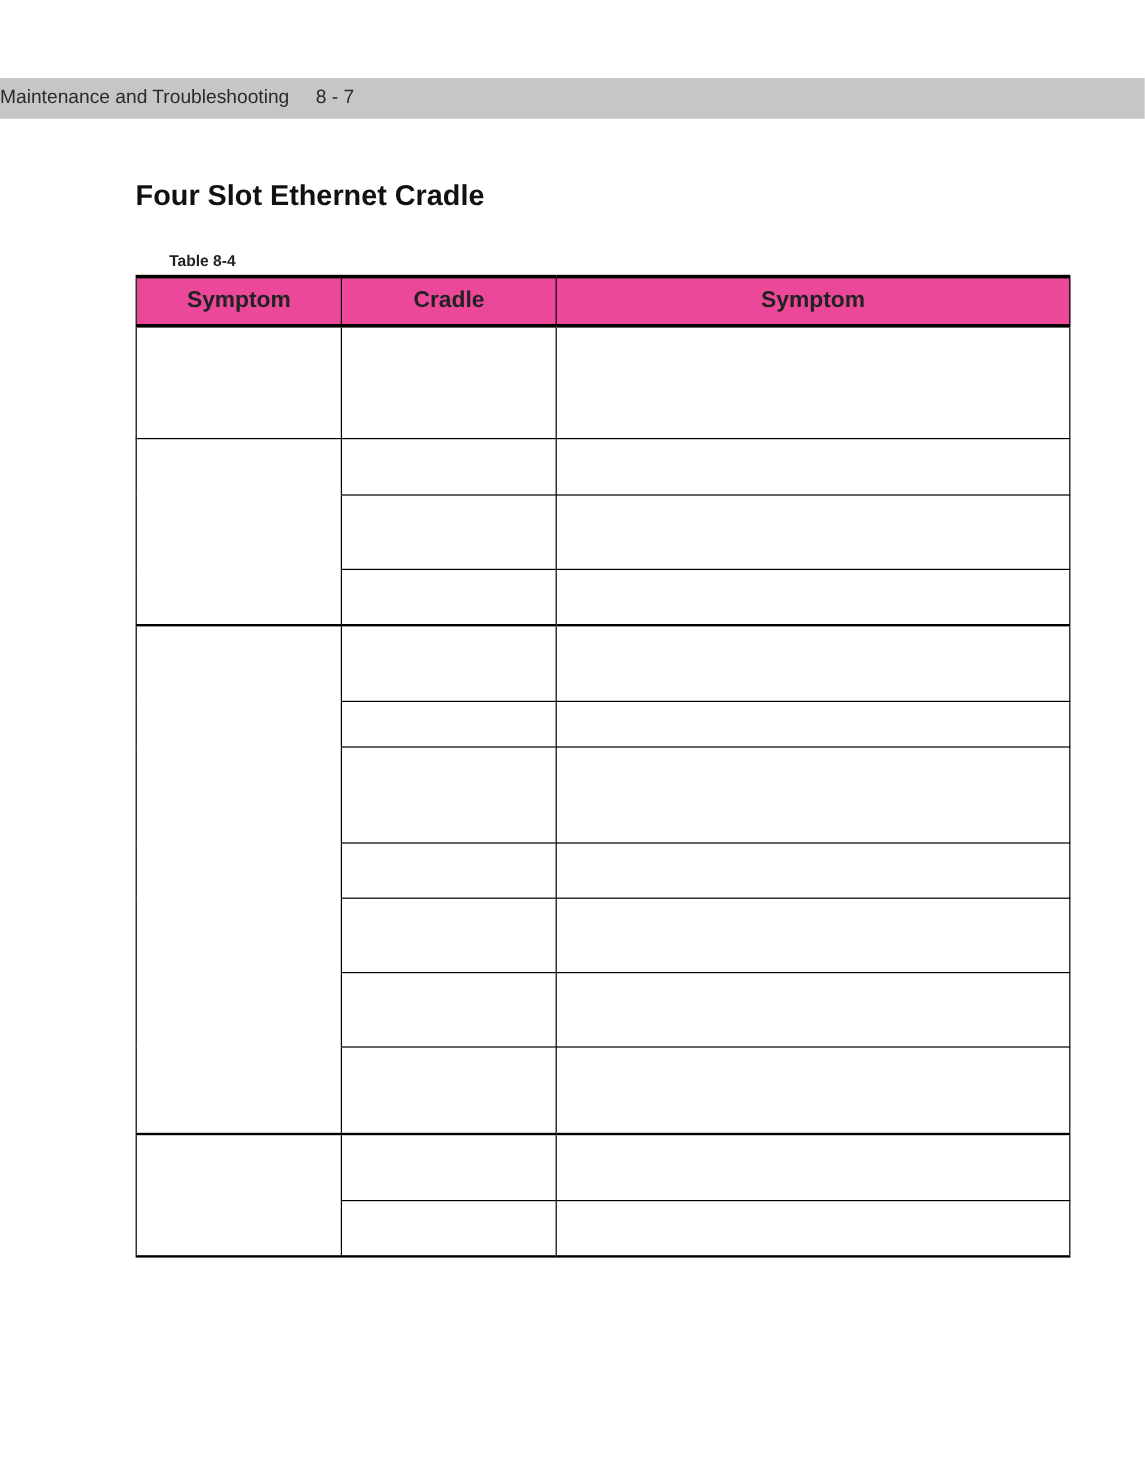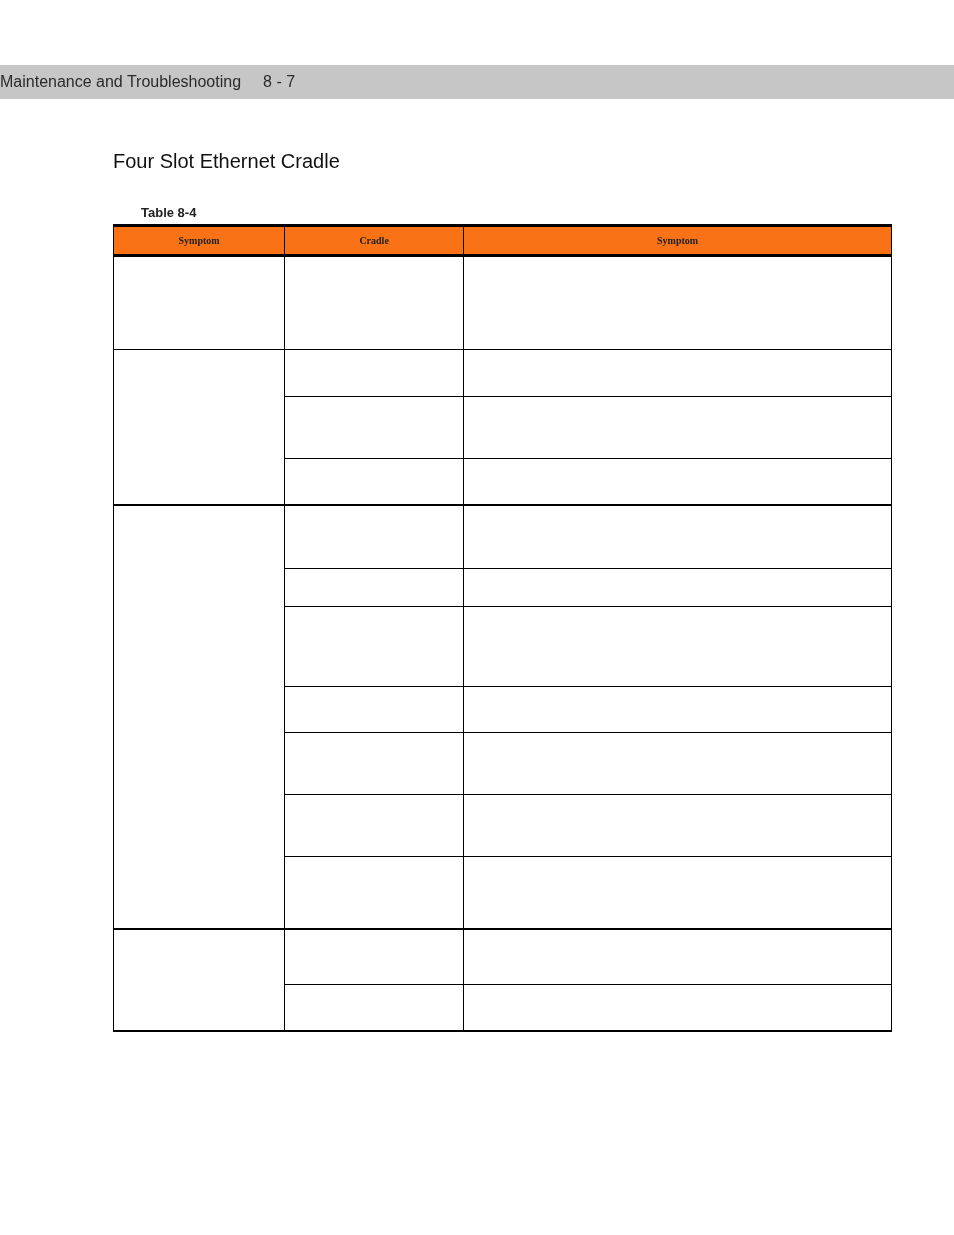--- a/index.html
+++ b/index.html
@@ -38,47 +38,47 @@
     font-weight: 400;
   }
   .content {
     position: absolute;
     top: 150px;
     left: 113px;
     right: 62px;
   }
   h2.title {
     margin: 0 0 32px 0;
-    font-weight: 400;
-    font-size: 20px;
+    font-weight: 700;
+    font-size: 24px;
     color: #111;
     font-family: Arial, "Helvetica Neue", sans-serif;
   }
   .table-label {
     font-weight: 700;
     font-size: 13px;
     margin: 0 0 4px 28px;
     font-family: Liberation Sans, sans-serif;
   }
   table.tbl {
     border-collapse: collapse;
     width: 100%;
     table-layout: fixed;
   }
   table.tbl thead th {
-    background: #f97316;
+    background: #ec4899;
     font-weight: 700;
-    font-size: 10px;
+    font-size: 19px;
     text-align: center;
     padding: 8px 6px;
     border-top: 3px solid #000;
     border-bottom: 3px solid #000;
     border-left: 1px solid #000;
     border-right: 1px solid #000;
-    font-family: Liberation Serif, serif;
+    font-family: Liberation Sans, sans-serif;
   }
   table.tbl td {
     border-left: 1px solid #000;
     border-right: 1px solid #000;
     border-bottom: 1px solid #000;
     vertical-align: top;
   }
   table.tbl tr.group-end td {
     border-bottom: 2px solid #000;
   }

